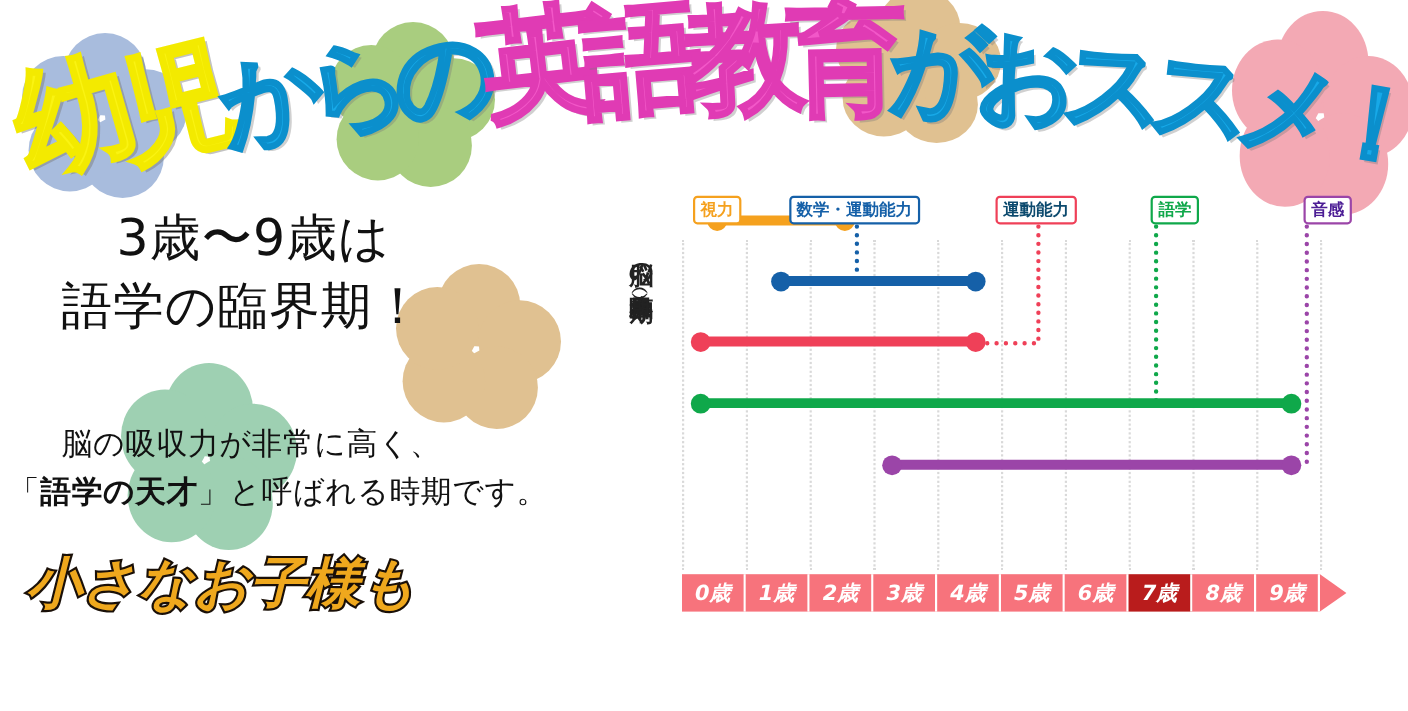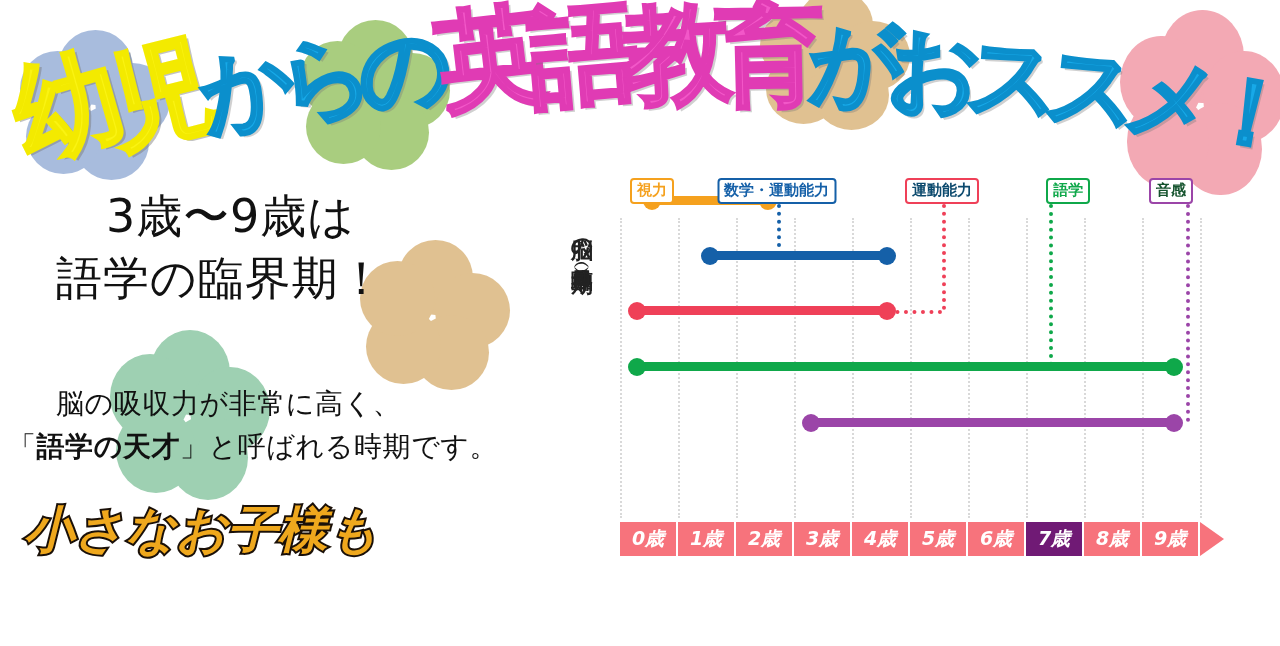--- a/index.html
+++ b/index.html
@@ -254,25 +254,25 @@
       </div>
 
     <div id="axis">
         <div class="acell" style="left: 0px; width: 58px; background: rgb(247, 115, 124);">0歳</div>
         <div class="acell" style="left: 58px; width: 58px; background: rgb(247, 115, 124);">1歳</div>
         <div class="acell" style="left: 116px; width: 58px; background: rgb(247, 115, 124);">2歳</div>
         <div class="acell" style="left: 174px; width: 58px; background: rgb(247, 115, 124);">3歳</div>
         <div class="acell" style="left: 232px; width: 58px; background: rgb(247, 115, 124);">4歳</div>
         <div class="acell" style="left: 290px; width: 58px; background: rgb(247, 115, 124);">5歳</div>
         <div class="acell" style="left: 348px; width: 58px; background: rgb(247, 115, 124);">6歳</div>
-        <div class="acell" style="left: 406px; width: 58px; background: #701a75;">7歳</div>
+        <div class="acell" style="left: 406px; width: 58px; background: #b91c1c;">7歳</div>
         <div class="acell" style="left: 464px; width: 58px; background: rgb(247, 115, 124);">8歳</div>
         <div class="acell" style="left: 522px; width: 58px; background: rgb(247, 115, 124);">9歳</div>
         <div id="arrowhead" style="left: 580px; border-left-color: rgb(247, 115, 124);"></div>
       </div>
   <div class="cat-label" style="color: rgb(245, 161, 30); border-color: rgb(245, 161, 30); left: 111.9px; top: 8px;">視力</div>
       <div class="cat-label" style="color: rgb(21, 96, 168); border-color: rgb(21, 96, 168); left: 236.6px; top: 8px;">数学・運動能力</div>
       <div class="cat-label" style="color: #0c4a6e; border-color: rgb(239, 64, 88); left: 401.9px; top: 8px;">運動能力</div>
       <div class="cat-label" style="color: rgb(15, 168, 74); border-color: rgb(15, 168, 74); left: 509.2px; top: 8px; margin-left: 19px;">語学</div>
-      <div class="cat-label" style="color: #14532d; border-color: rgb(155, 69, 168); left: 631px; top: 8px;">音感</div>
+      <div class="cat-label" style="color: #4c1d95; border-color: rgb(155, 69, 168); left: 667px; top: 8px;">音感</div>
     </div>
 
 </div>
 
 </body></html>

